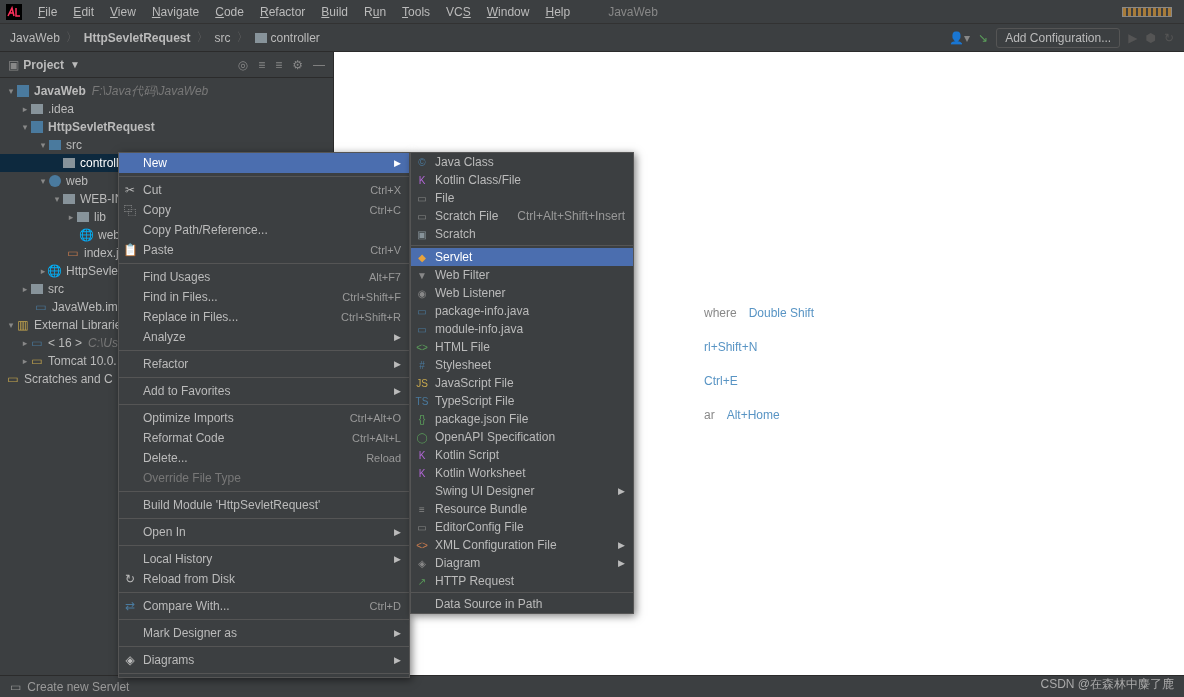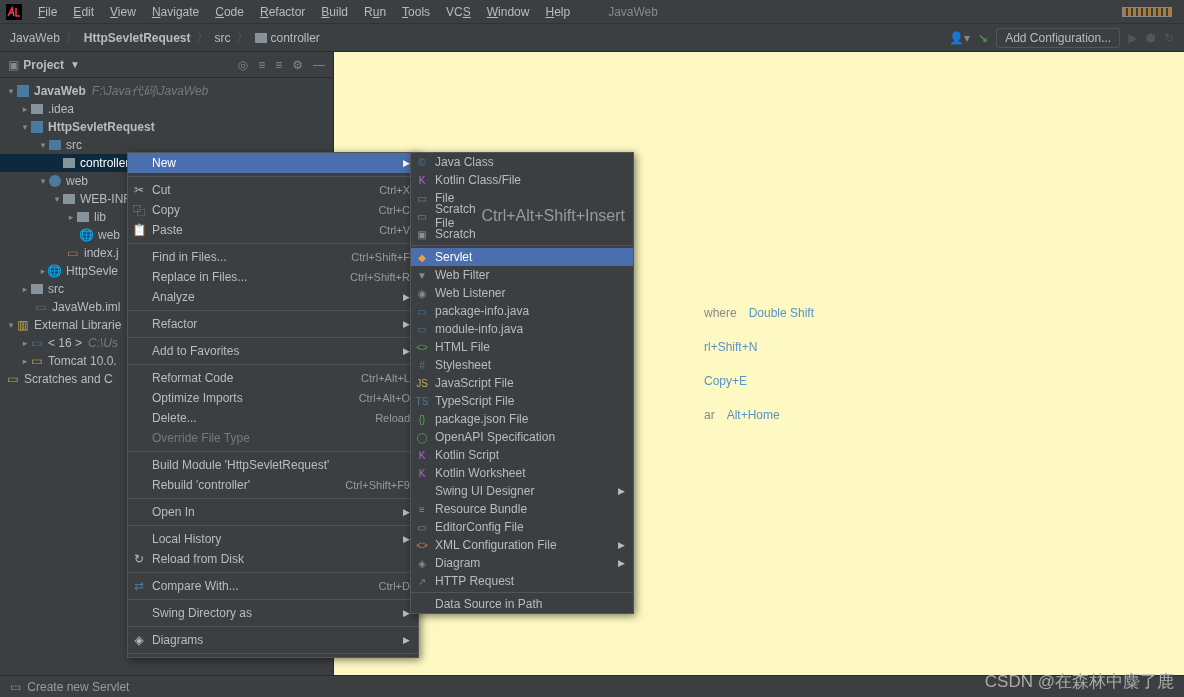--- a/index.html
+++ b/index.html
@@ -28,44 +28,44 @@
 .tree { padding: 4px 0; }
 .tree-row { display: flex; align-items: center; height: 18px; padding: 0 6px; white-space: nowrap; }
 .tree-row .ind { display: inline-block; }
 .tree-row .chev { width: 10px; text-align: center; color: #888; font-size: 9px; }
 .tree-row .ico { width: 14px; height: 14px; margin-right: 4px; display: inline-flex; align-items: center; justify-content: center; }
 .tree-row .label { color: #bbb; }
 .tree-row .hint { color: #787878; margin-left: 6px; font-style: italic; }
 .tree-row.selected { background: #0d293e; }
 .tree-row.selected .label { color: #fff; }
 
-.editor { flex: 1; background: #fef9c3; position: relative; display: flex; align-items: center; justify-content: center; }
+.editor { flex: 1; background: #ffffff; position: relative; display: flex; align-items: center; justify-content: center; }
 .tips { color: #888; line-height: 34px; text-align: left; }
 .tips .row { display: flex; gap: 12px; align-items: center; }
 .tips .key { color: #5894c4; }
 
-.context-menu { position: absolute; top: 152px; left: 127px; width: 292px; background: #3c3f41; border: 1px solid #555; box-shadow: 2px 2px 8px rgba(0,0,0,.5); z-index: 10; }
+.context-menu { position: absolute; top: 152px; left: 118px; width: 292px; background: #3c3f41; border: 1px solid #555; box-shadow: 2px 2px 8px rgba(0,0,0,.5); z-index: 10; }
 .cm-row { display: flex; align-items: center; height: 20px; padding: 0 8px 0 24px; position: relative; color: #bbb; }
 .cm-row.highlight { background: #4b6eaf; color: #fff; }
 .cm-row.disabled { color: #777; }
 .cm-row .icon { position: absolute; left: 4px; width: 14px; text-align: center; }
 .cm-row .shortcut { margin-left: auto; color: #999; font-size: 11px; }
 .cm-row .sub-arrow { margin-left: auto; font-size: 9px; }
 .cm-sep { height: 1px; background: #555; margin: 3px 0; }
 
 .submenu { position: absolute; top: 152px; left: 410px; width: 224px; background: #3c3f41; border: 1px solid #555; box-shadow: 2px 2px 8px rgba(0,0,0,.5); z-index: 11; }
 .sm-row { display: flex; align-items: center; height: 18px; padding: 0 8px 0 24px; position: relative; color: #bbb; }
 .sm-row .icon { position: absolute; left: 4px; width: 14px; text-align: center; font-size: 10px; }
-.sm-row .shortcut { margin-left: auto; color: #999; font-size: 16px; }
+.sm-row .shortcut { margin-left: auto; color: #999; font-size: 12px; }
 .sm-row .sub-arrow { margin-left: auto; font-size: 9px; }
 .sm-row.highlight { background: #4b6eaf; color: #fff; }
 .sm-sep { height: 1px; background: #555; margin: 2px 0; }
 
 .statusbar { position: absolute; bottom: 0; left: 0; right: 0; height: 22px; background: #3c3f41; border-top: 1px solid #2b2b2b; display: flex; align-items: center; padding: 0 10px; color: #999; }
-.watermark { position: absolute; right: 10px; bottom: 4px; color: #aaa; font-size: 17px; }
+.watermark { position: absolute; right: 10px; bottom: 4px; color: #aaa; font-size: 12px; }
 
 .ico-folder { width: 12px; height: 10px; background: #87939a; }
 .ico-module { width: 12px; height: 12px; background: #4a7a9e; }
 .ico-web { width: 12px; height: 12px; border-radius: 50%; background: #4a7a9e; }
 svg { display: block; }
 </style>
 </head>
 <body>
 
 <div class="menubar">
@@ -250,21 +250,21 @@
   <div class="editor">
     <div class="tips">
       <div class="row">
           <span>where</span>
           <span class="key">Double Shift</span>
         </div>
       <div class="row">
           <span class="key">rl+Shift+N</span>
         </div>
       <div class="row">
-          <span class="key">Copy+E</span>
+          <span class="key">Ctrl+E</span>
         </div>
       <div class="row">
           <span>ar</span>
           <span class="key">Alt+Home</span>
         </div>
     </div>
   </div>
 </div>
 
 <div class="context-menu">
@@ -278,28 +278,35 @@
         <span class="icon">✂</span>
         <span>Cut</span>
         <span class="shortcut">Ctrl+X</span>
       </div>
       <div class="cm-row">
         <span class="icon">⿻</span>
         <span>Copy</span>
         <span class="shortcut">Ctrl+C</span>
       </div>
       <div class="cm-row">
+        <span>Copy Path/Reference...</span>
+      </div>
+      <div class="cm-row">
         <span class="icon">📋</span>
         <span>Paste</span>
         <span class="shortcut">Ctrl+V</span>
       </div>
     </div>
   <div class="cm-sep"></div>
   <div id="cm-block2">
       <div class="cm-row">
+        <span>Find Usages</span>
+        <span class="shortcut">Alt+F7</span>
+      </div>
+      <div class="cm-row">
         <span>Find in Files...</span>
         <span class="shortcut">Ctrl+Shift+F</span>
       </div>
       <div class="cm-row">
         <span>Replace in Files...</span>
         <span class="shortcut">Ctrl+Shift+R</span>
       </div>
       <div class="cm-row">
         <span>Analyze</span>
         <span class="sub-arrow">▶</span>
@@ -311,42 +318,38 @@
       <span class="sub-arrow">▶</span>
     </div>
   <div class="cm-sep"></div>
   <div class="cm-row">
       <span>Add to Favorites</span>
       <span class="sub-arrow">▶</span>
     </div>
   <div class="cm-sep"></div>
   <div id="cm-block3">
       <div class="cm-row">
+        <span>Optimize Imports</span>
+        <span class="shortcut">Ctrl+Alt+O</span>
+      </div>
+      <div class="cm-row">
         <span>Reformat Code</span>
         <span class="shortcut">Ctrl+Alt+L</span>
       </div>
       <div class="cm-row">
-        <span>Optimize Imports</span>
-        <span class="shortcut">Ctrl+Alt+O</span>
-      </div>
-      <div class="cm-row">
         <span>Delete...</span>
         <span class="shortcut">Reload</span>
       </div>
       <div class="cm-row disabled">
         <span>Override File Type</span>
       </div>
     </div>
   <div class="cm-sep"></div>
   <div class="cm-row">
       <span>Build Module 'HttpSevletRequest'</span>
-    </div>
-  <div class="cm-row">
-      <span>Rebuild 'controller'</span>
-      <span class="shortcut">Ctrl+Shift+F9</span>
     </div>
   <div class="cm-sep"></div>
   <div class="cm-row">
       <span>Open In</span>
       <span class="sub-arrow">▶</span>
     </div>
   <div class="cm-sep"></div>
   <div class="cm-row">
       <span>Local History</span>
       <span class="sub-arrow">▶</span>
@@ -356,21 +359,21 @@
       <span>Reload from Disk</span>
     </div>
   <div class="cm-sep"></div>
   <div class="cm-row">
       <span class="icon" style="color:#4a7a9e">⇄</span>
       <span>Compare With...</span>
       <span class="shortcut">Ctrl+D</span>
     </div>
   <div class="cm-sep"></div>
   <div class="cm-row">
-      <span>Swing Directory as</span>
+      <span>Mark Designer as</span>
       <span class="sub-arrow">▶</span>
     </div>
   <div class="cm-sep"></div>
   <div class="cm-row">
       <span class="icon">◈</span>
       <span>Diagrams</span>
       <span class="sub-arrow">▶</span>
     </div>
   <div class="cm-sep"></div>
 

